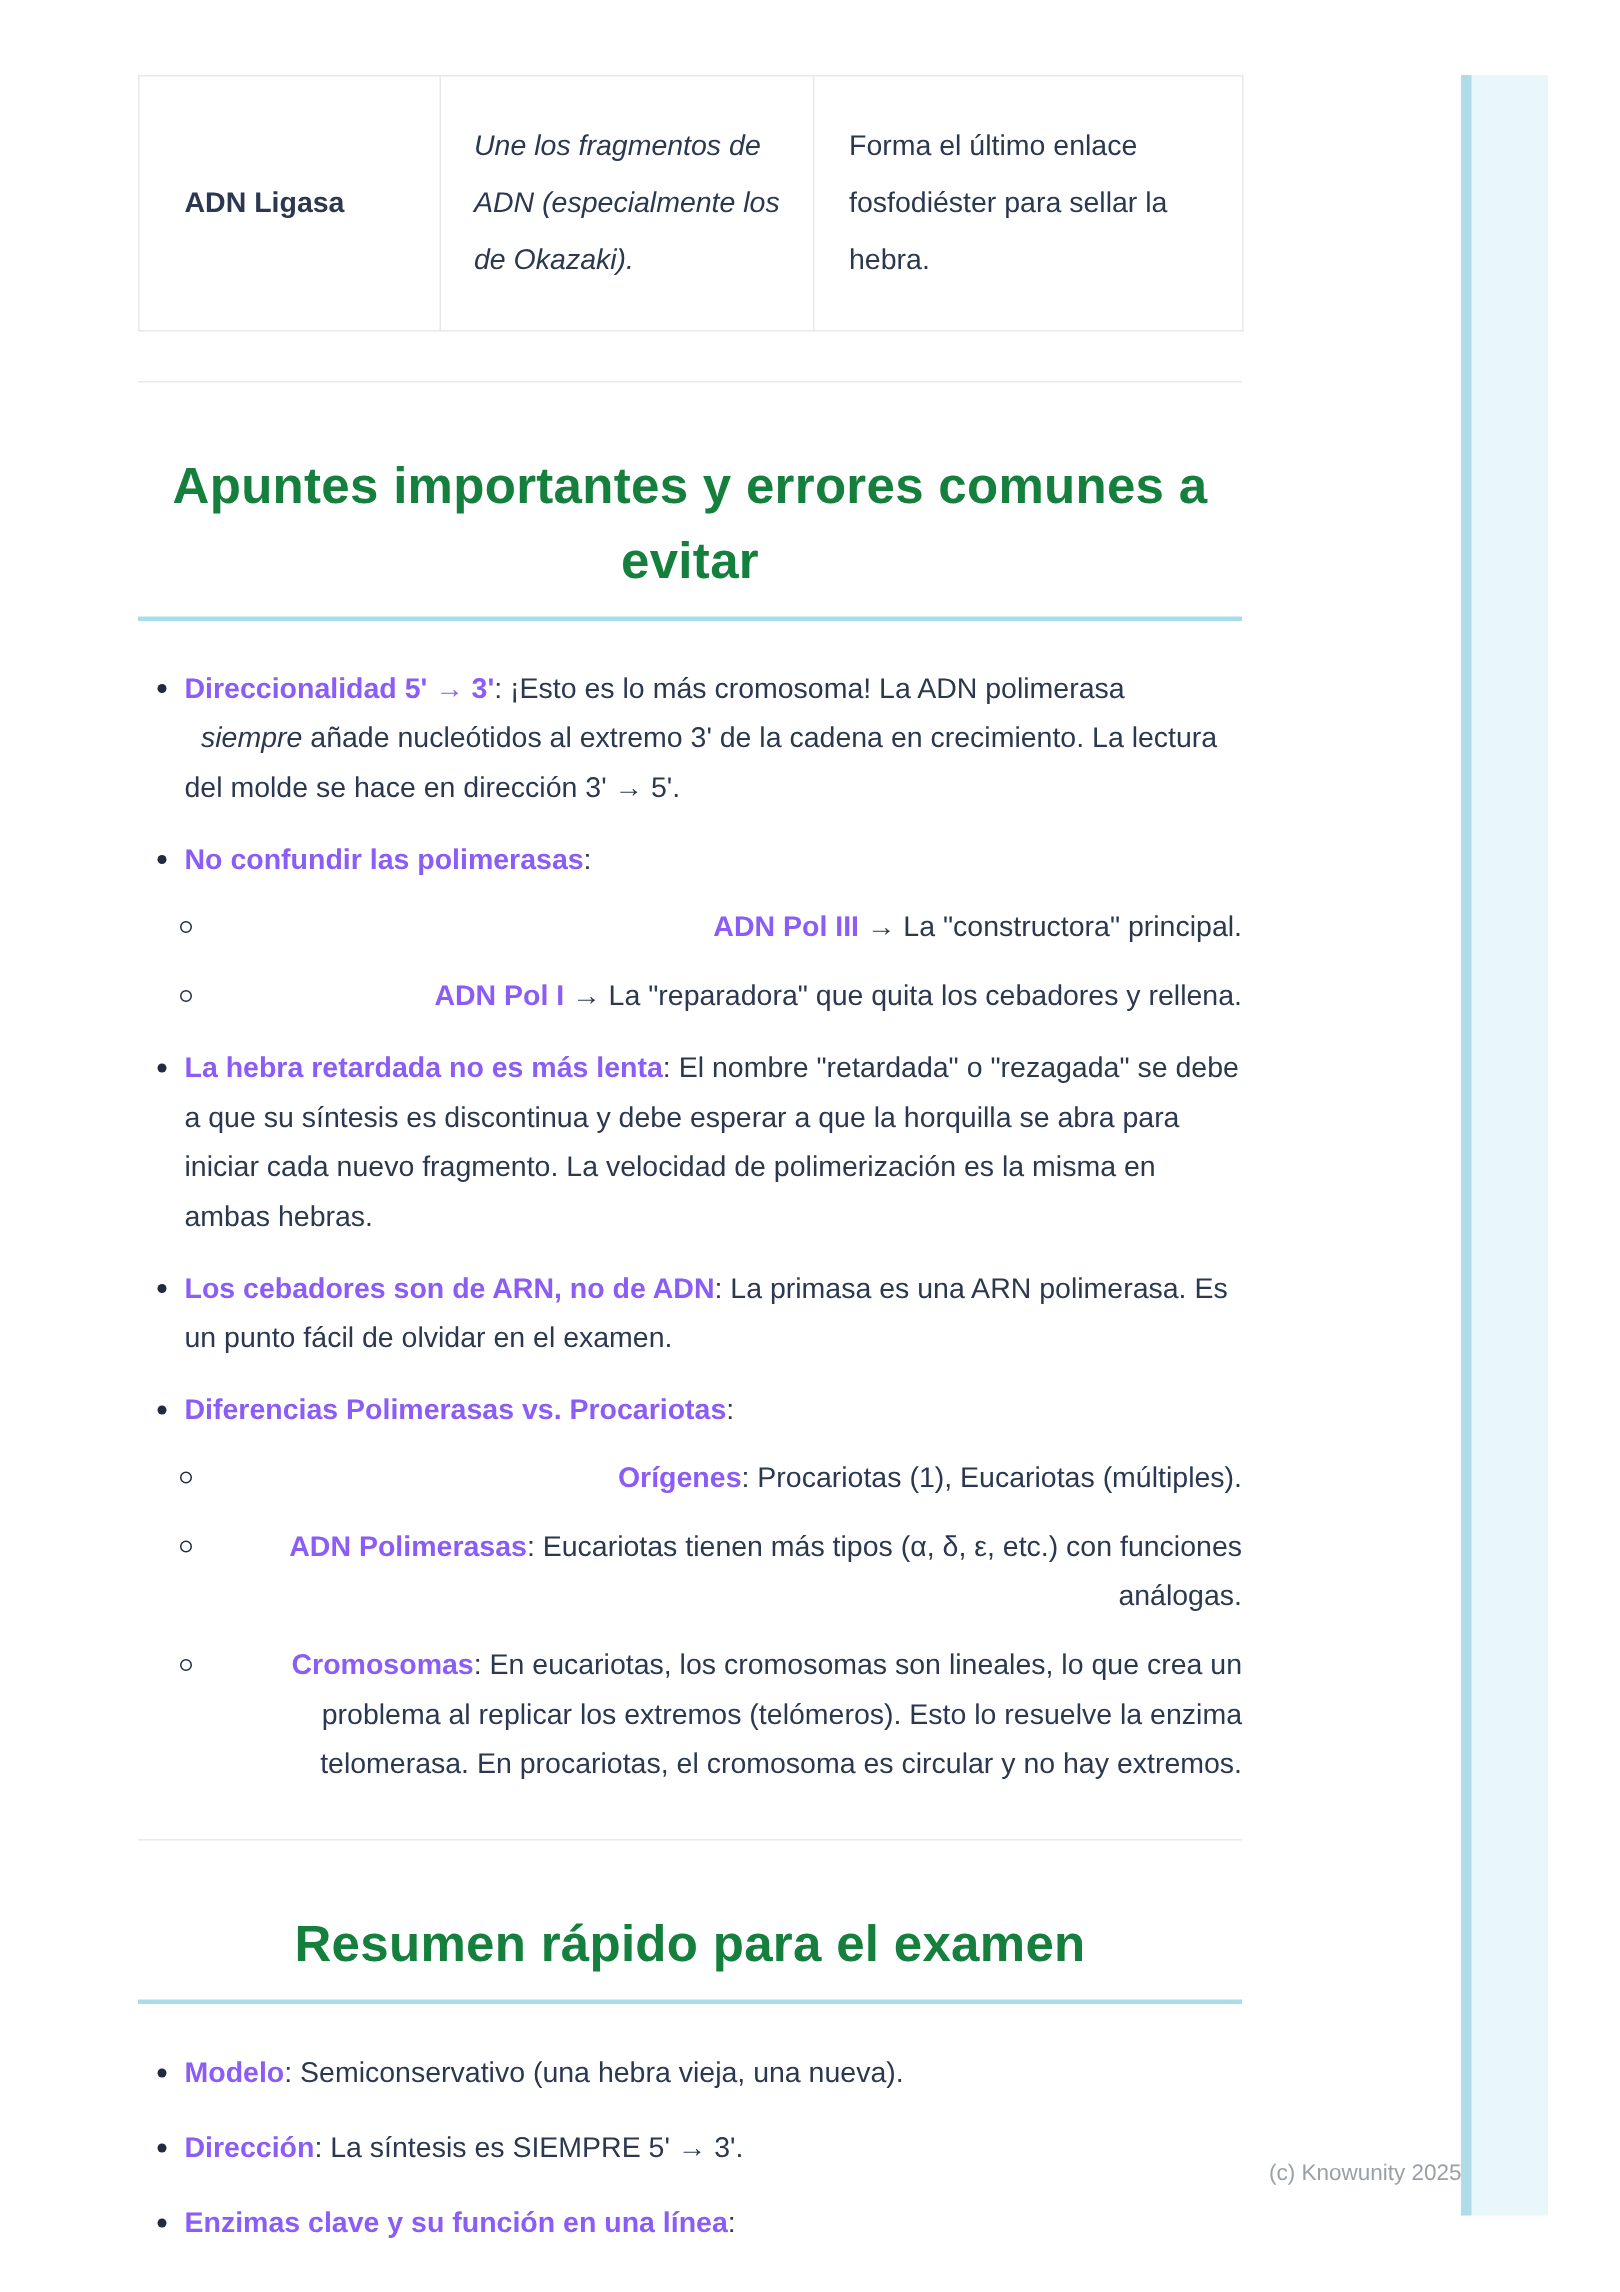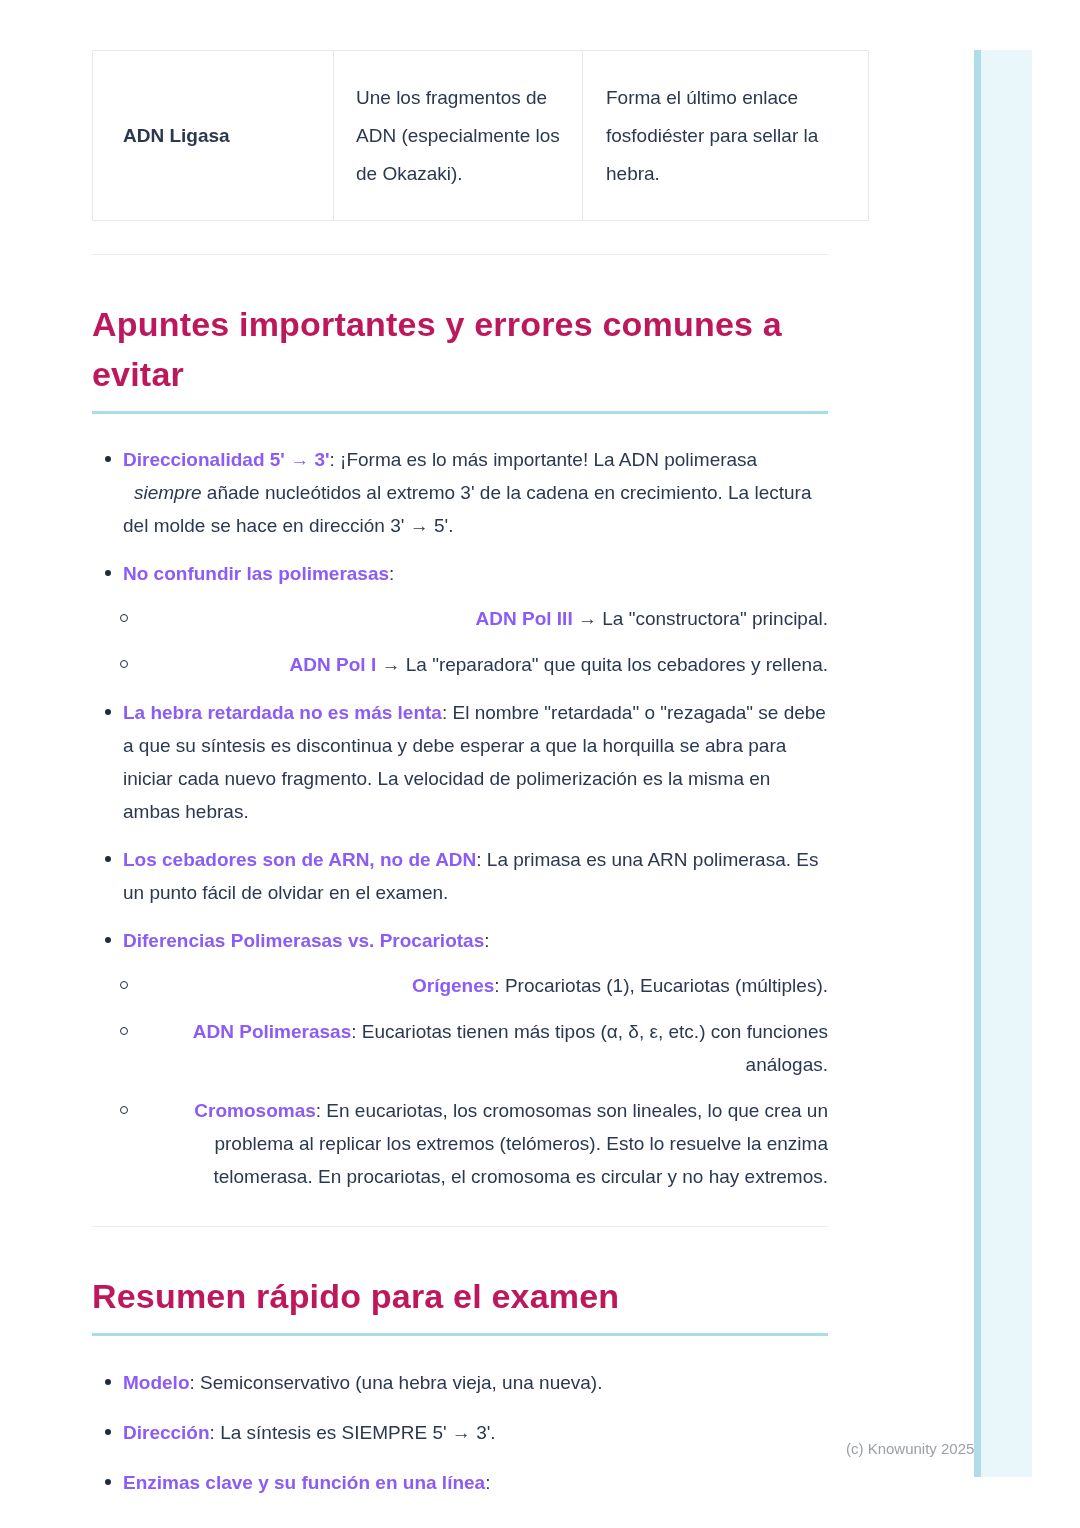--- a/index.html
+++ b/index.html
@@ -46,38 +46,39 @@
   }
   table.enzyme-table td {
     border: 1px solid #e6e8ec;
     vertical-align: middle;
     height: 170px;
     font-size: 19px;
     line-height: 38px;
     color: #2b3850;
     box-sizing: border-box;
   }
-  td.c1 { width: 241px; padding-left: 30px; font-weight: bold; color: #131f38; }
-  td.c2 { width: 249px; padding: 10px 20px 10px 22px; }
+  td.c1 { width: 201px; padding-left: 30px; font-weight: bold; color: #131f38; }
+  td.c2 { width: 249px; padding: 10px 20px 10px 22px; font-style: italic; }
   td.c3 { width: 286px; padding: 10px 22px 10px 23px; }
 
   hr.divider {
     border: none;
     height: 1px;
     background: #e8eaec;
     margin: 33px 0 0 0;
   }
 
   h1.section-title {
     margin: 44px 0 0 0;
     font-size: 34px;
     line-height: 50px;
     font-weight: bold;
-    color: #be185d;
+    color: #15803d;
     letter-spacing: 0.2px;
+    text-align: center;
   }
   .title-underline {
     height: 3px;
     background: #a7dee9;
     margin-top: 12px;
     width: 736px;
   }
 
   ul.list {
     margin: 29px 0 0 0;
@@ -149,21 +150,21 @@
       </table>
 
     <hr class="divider">
 
     <h1 class="section-title">Apuntes importantes y errores comunes a evitar</h1>
     <div class="title-underline"></div>
 
     <ul class="list">
 
       <li>
-        <span class="b">Direccionalidad 5' → 3'</span><span>: ¡Forma es lo más importante! La ADN polimerasa </span><span class="i">siempre</span><span> añade nucleótidos al extremo 3' de la cadena en crecimiento. La lectura del molde se hace en dirección 3' → 5'.</span>
+        <span class="b">Direccionalidad 5' → 3'</span><span>: ¡Esto es lo más cromosoma! La ADN polimerasa </span><span class="i">siempre</span><span> añade nucleótidos al extremo 3' de la cadena en crecimiento. La lectura del molde se hace en dirección 3' → 5'.</span>
       </li>
 
       <li>
         <span class="b">No confundir las polimerasas</span><span>:</span>
         <ul class="sublist">
           <li>
             <span class="b">ADN Pol III</span><span> → La "constructora" principal.</span>
           </li>
           <li>
             <span class="b">ADN Pol I</span><span> → La "reparadora" que quita los cebadores y rellena.</span>

